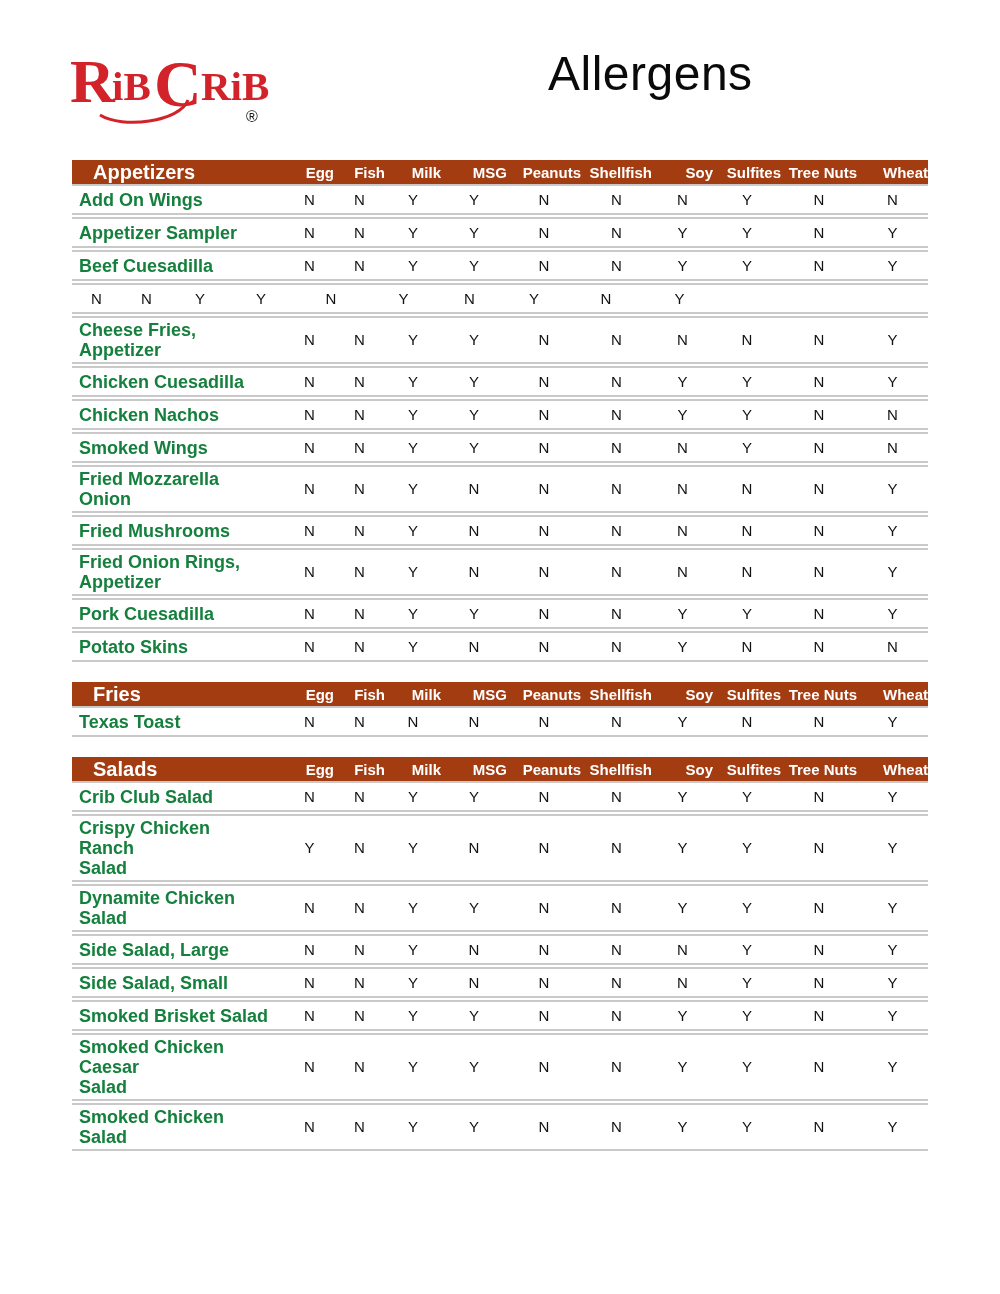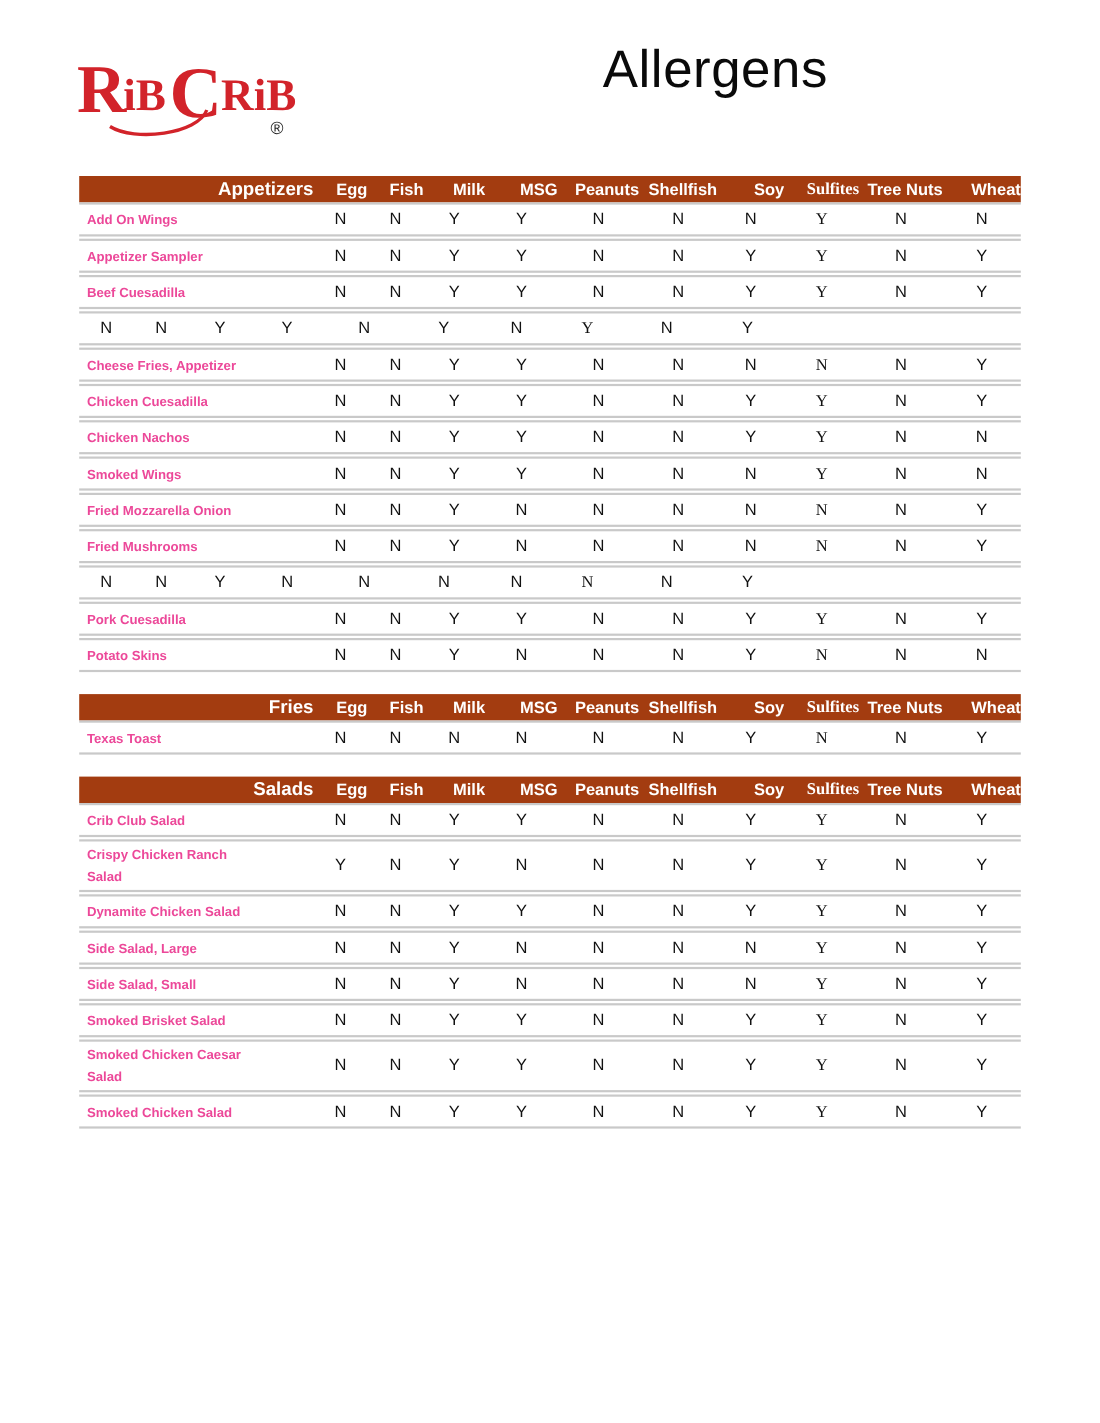--- a/index.html
+++ b/index.html
@@ -34,21 +34,21 @@
     stroke-width: 3;
     fill: none;
   }
   .logo .reg {
     fill: #1a1a1a;
     font-family: "Liberation Sans", sans-serif;
   }
   .title {
     position: absolute;
     left: 548px;
-    top: 36px;
+    top: 46px;
     margin: 0;
     font-size: 48px;
     font-weight: 400;
     letter-spacing: 0.5px;
     color: #0a0a0a;
   }
   
   .content {
     position: absolute;
     left: 72px;
@@ -57,59 +57,58 @@
   }
   .section + .section { margin-top: 20px; }
   .sec-header {
     display: flex;
     align-items: center;
     background: var(--header-bg, #A33C10);
     color: var(--header-text, #fff);
     height: 24px;
   }
   .sec-title {
-    font-size: 17px;
+    font-size: 20px;
     font-weight: bold;
     padding-left: 21px;
-    text-align: right;
   }
   .cell { box-sizing: border-box; flex: none; }
   .name { width: 213px; }
   .head {
     font-weight: bold;
     font-size: 15px;
     text-align: right;
     color: var(--header-text, #fff);
   }
   .c0 { width: 49px; }
   .c1 { width: 51px; }
   .c2 { width: 56px; }
   .c3 { width: 66px; }
   .c4 { width: 74px; }
   .c5 { width: 71px; }
   .c6 { width: 61px; }
-  .c7 { width: 68px; font-family: Liberation Serif, serif; }
+  .c7 { width: 68px; }
   .c8 { width: 76px; }
   .c9 { width: 71px; }
   .row {
     display: flex;
     align-items: center;
     border-top: 2px solid var(--row-border, #c9c9c9);
     border-bottom: 2px solid var(--row-border, #c9c9c9);
     min-height: 25px;
     padding: 1px 0;
   }
   .row + .row { margin-top: 2px; }
   .item {
     font-weight: bold;
-    font-size: 12px;
+    font-size: 18px;
     line-height: 20px;
     white-space: pre-line;
     padding: 1px 16px 1px 7px;
-    color: #ec4899;
+    color: #15803d;
   }
   .val {
     font-size: 15px;
     line-height: 20px;
     text-align: center;
     color: #111;
   }
 </style>
 </head>
 <body>
@@ -278,20 +277,22 @@
             <div class="cell val c3">N</div>
             <div class="cell val c4">N</div>
             <div class="cell val c5">N</div>
             <div class="cell val c6">N</div>
             <div class="cell val c7">N</div>
             <div class="cell val c8">N</div>
             <div class="cell val c9">Y</div>
           </div>
 
   <div class="row">
+    <div class="cell name item">Fried Onion Rings,
+Appetizer</div>
   <div class="cell val c0">N</div>
             <div class="cell val c1">N</div>
             <div class="cell val c2">Y</div>
             <div class="cell val c3">N</div>
             <div class="cell val c4">N</div>
             <div class="cell val c5">N</div>
             <div class="cell val c6">N</div>
             <div class="cell val c7">N</div>
             <div class="cell val c8">N</div>
             <div class="cell val c9">Y</div>

